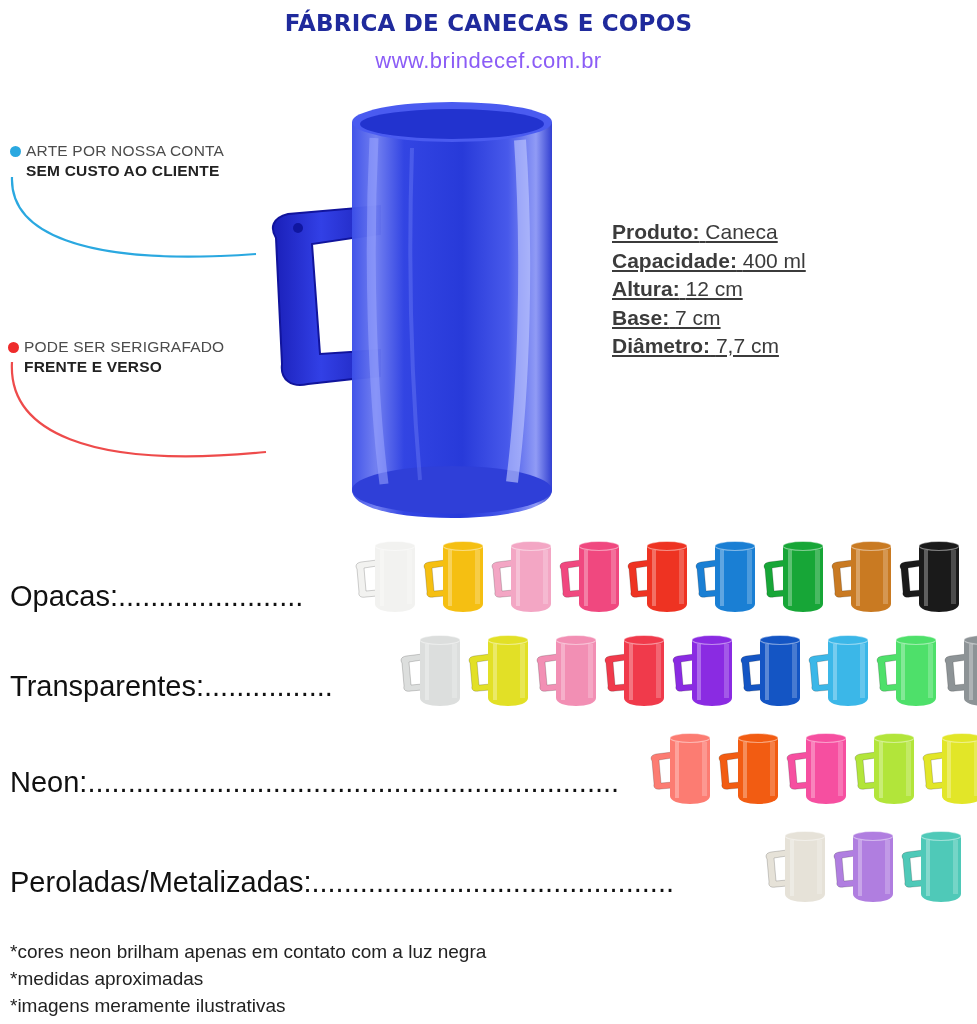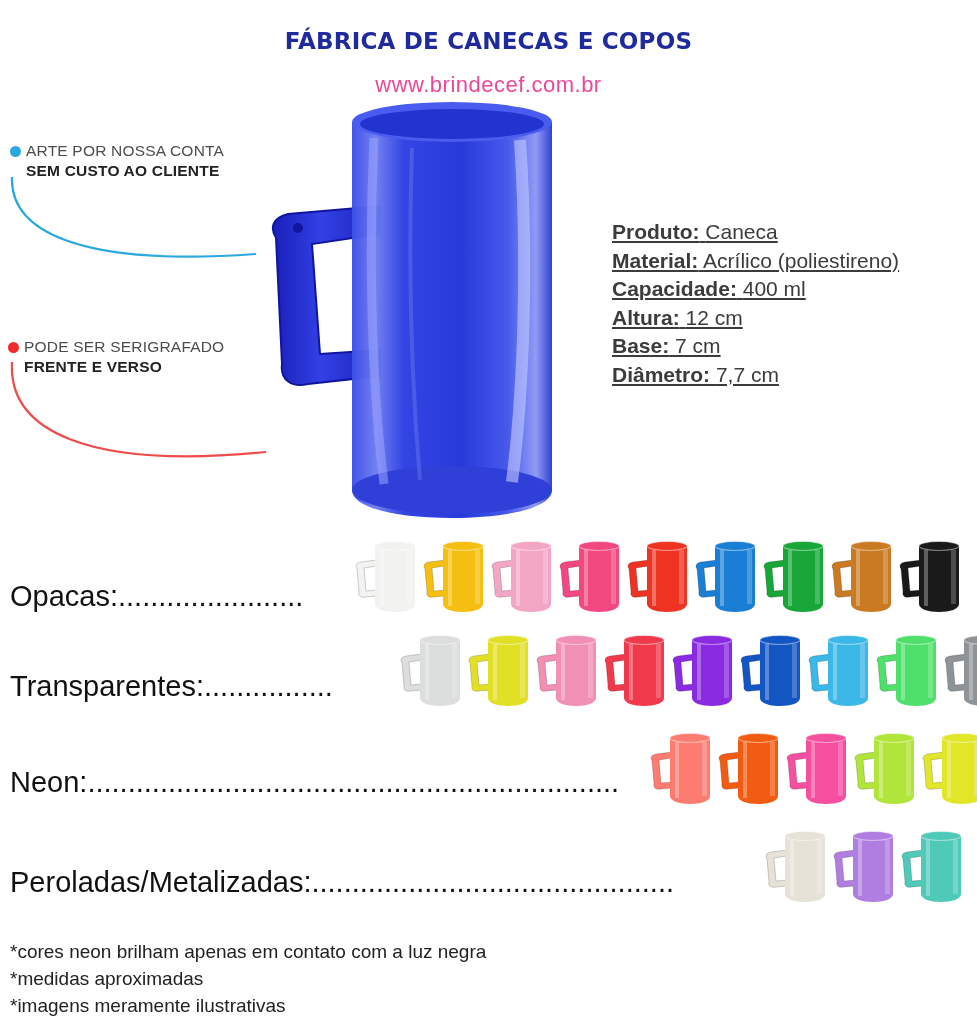--- a/index.html
+++ b/index.html
@@ -22,26 +22,26 @@
     left: 0;
     width: 100%;
     text-align: center;
   }
   .header-title {
     font-family: "DejaVu Sans", sans-serif;
     font-weight: bold;
     font-size: 23px;
     letter-spacing: 0.2px;
     color: #1f2a9c;
-    margin: 18px;
+    margin: 0;
   }
   .header-site {
     font-size: 22px;
-    color: #ec4899;
-    margin-top: 4px;
+    color: #8b5cf6;
+    margin-top: 12px;
     letter-spacing: 0.5px;
   }
 
   
   .callout {
     position: absolute;
     font-family: "Liberation Sans", sans-serif;
   }
   .callout .dot {
     display: inline-block;
@@ -213,24 +213,20 @@
   <path d="M258,52 C266,170 262,300 250,394" stroke="#c3cbff" stroke-width="12" fill="none" opacity="0.6"></path>
   <path d="M150,60 C146,180 150,300 158,392" stroke="#7b8af8" stroke-width="4" fill="none" opacity="0.35"></path>
 </svg>
 
 <div class="specs">
   <div>
     <span class="lbl">Produto:</span>
     <span class="val">Caneca</span>
   </div>
   <div>
-    <span class="lbl">Material:</span>
-    <span class="val">Acrílico (poliestireno)</span>
-  </div>
-  <div>
     <span class="lbl">Capacidade:</span>
     <span class="val">400 ml</span>
   </div>
   <div>
     <span class="lbl">Altura:</span>
     <span class="val">12 cm</span>
   </div>
   <div>
     <span class="lbl">Base:</span>
     <span class="val">7 cm</span>

